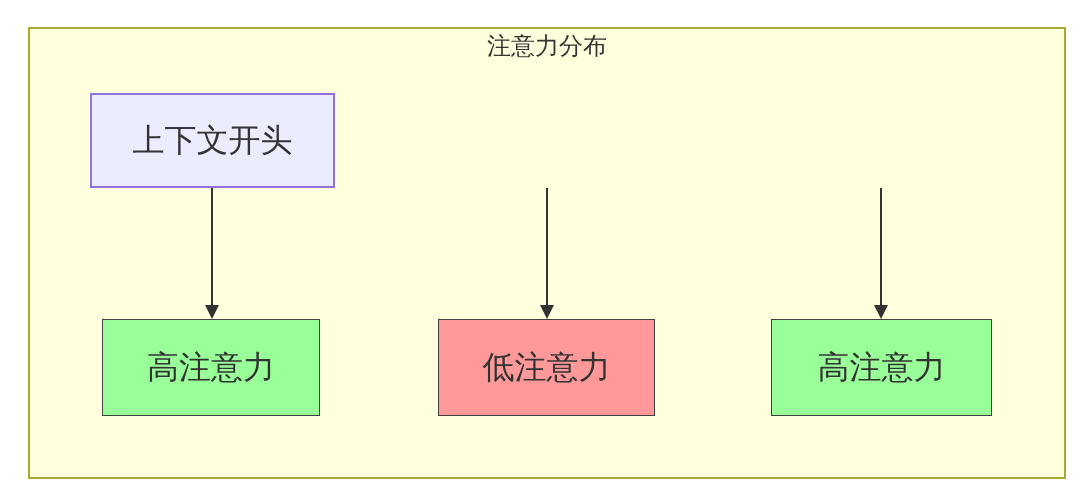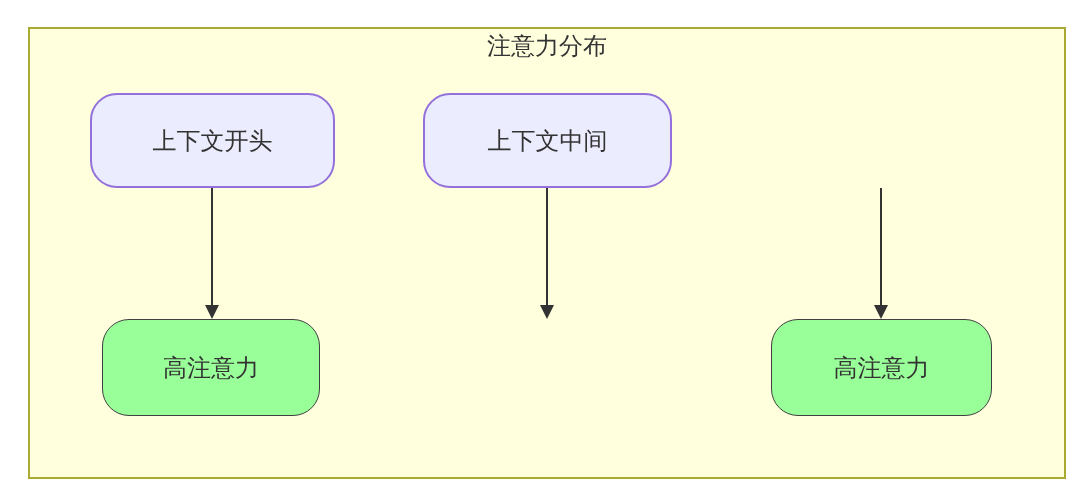--- a/index.html
+++ b/index.html
@@ -28,23 +28,22 @@
     text-align: center;
     font-size: 24px;
     line-height: 26px;
     color: #333333;
   }
   .node {
     position: absolute;
     display: flex;
     align-items: center;
     justify-content: center;
-    font-size: 24px;
+    font-size: 32px;
     text-align: center;
-    border-radius: 27px;
   }
   .ctx-node {
     top: 93px; height: 95px;
     background: #ececff;
     border: 2px solid #9370db;
   }
   .ctx-start  { left: 90px;  width: 245px; }
   .ctx-middle { left: 423px; width: 249px; }
   .ctx-end    { left: 758px; width: 247px; }
 
@@ -85,37 +84,37 @@
 <body>
 
 <div class="canvas">
 
   <div class="cluster"></div>
   <div class="cluster-title">注意力分布</div>
 
   <div class="node ctx-node ctx-start">
     <span>上下文开头</span>
   </div>
-  <div class="node ctx-node ctx-middle">
-    <span>上下文中间</span>
-  </div>
 
   <div class="edge edge-1">
     <div class="edge-line"></div>
     <div class="arrowhead"></div>
   </div>
   <div class="edge edge-2">
     <div class="edge-line"></div>
     <div class="arrowhead"></div>
   </div>
   <div class="edge edge-3">
     <div class="edge-line"></div>
     <div class="arrowhead"></div>
   </div>
 
   <div class="node result-node res-1" data-type="high">
     <span>高注意力</span>
   </div>
+  <div class="node result-node res-2" data-type="low">
+    <span>低注意力</span>
+  </div>
   <div class="node result-node res-3" data-type="high">
     <span>高注意力</span>
   </div>
 
 </div>
 
 </body></html>

